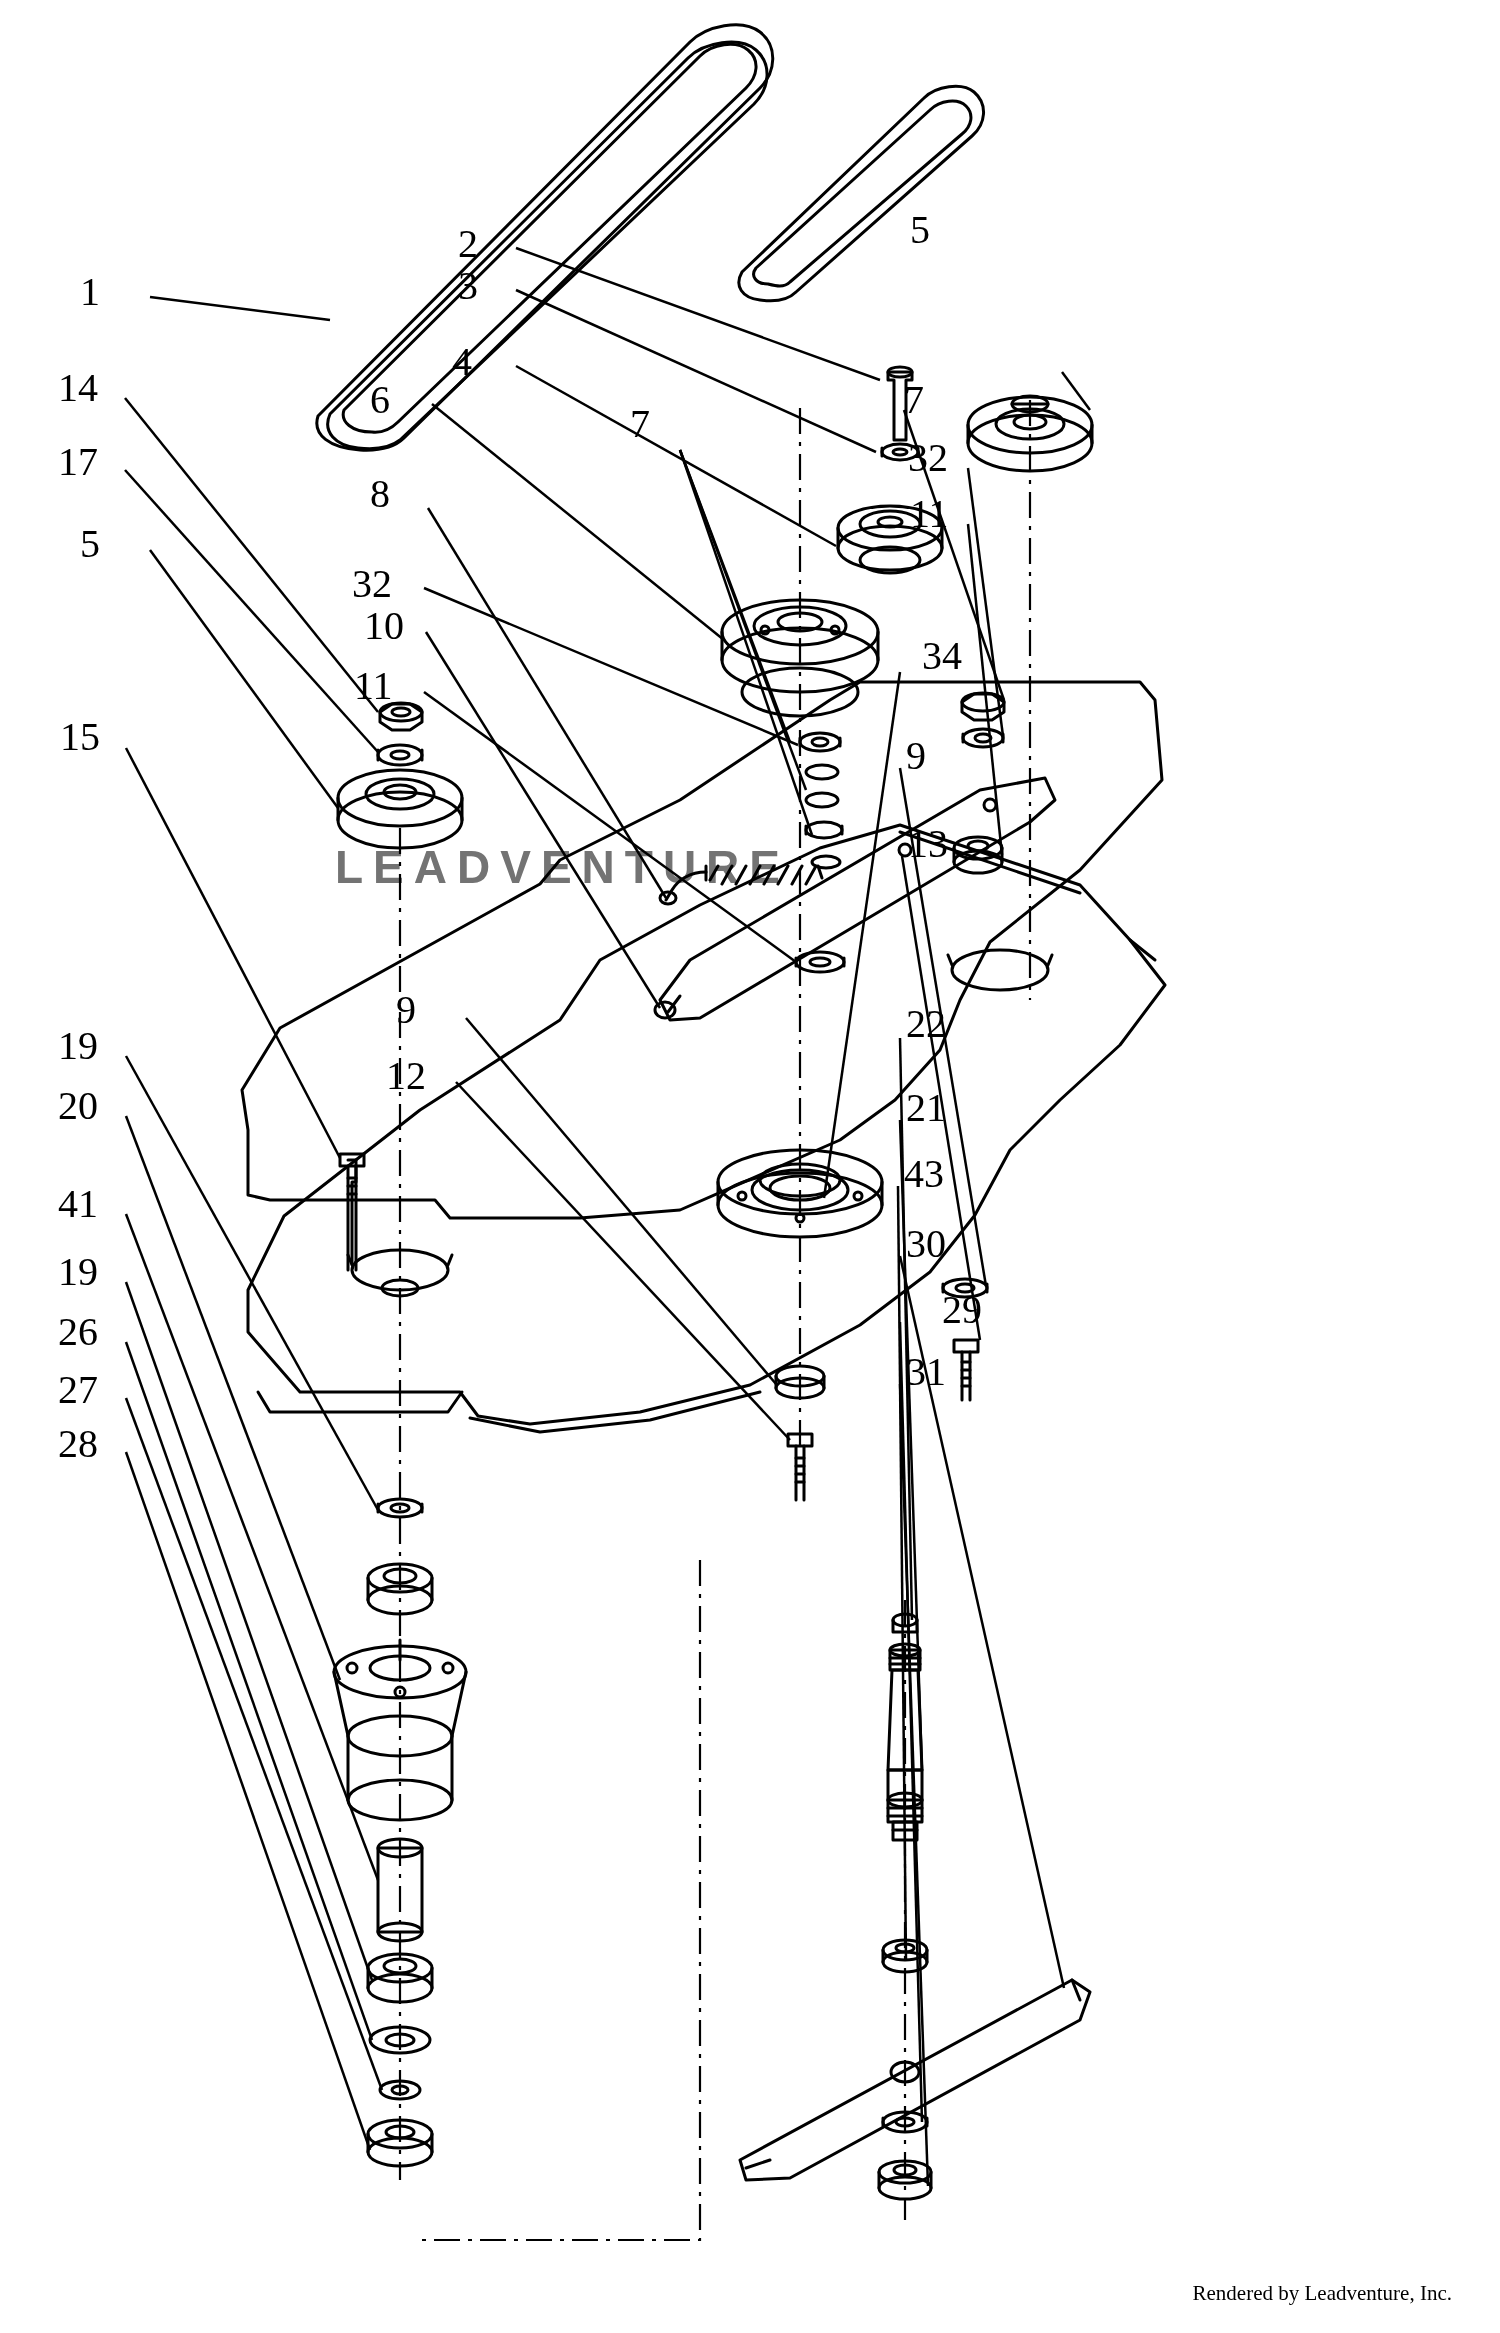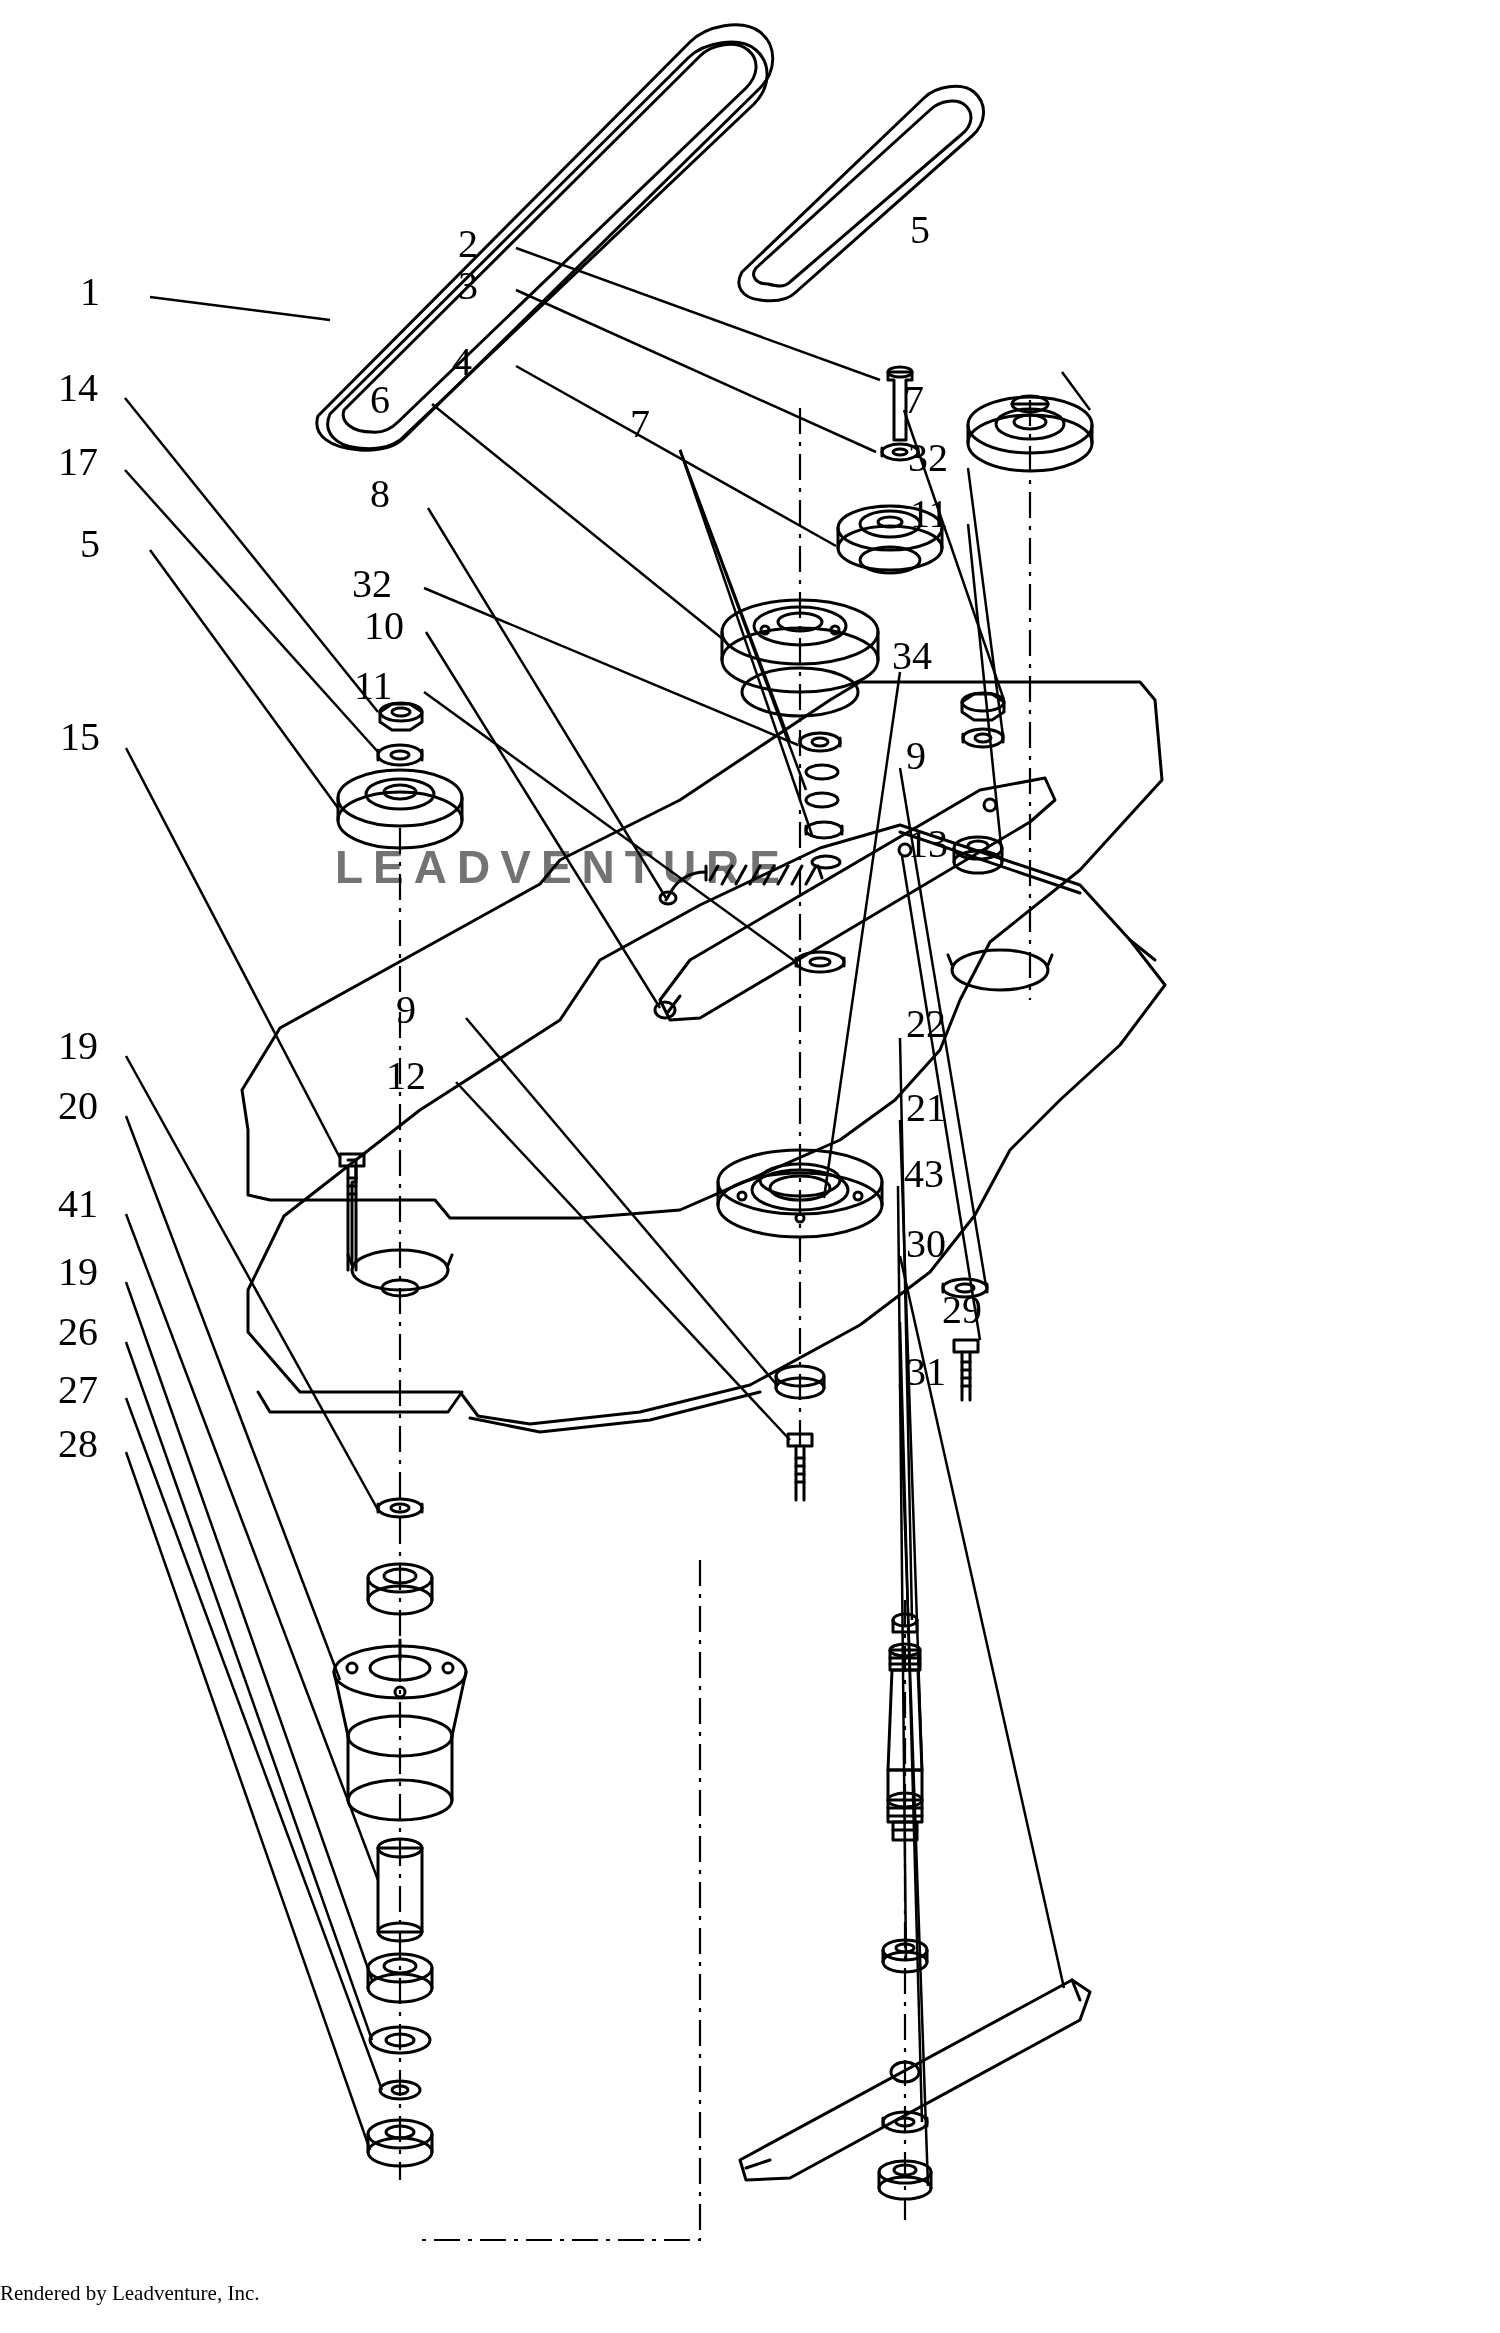--- a/index.html
+++ b/index.html
@@ -40,21 +40,21 @@
     letter-spacing: 10px;
     color: #737373;
     font-weight: 700;
     white-space: nowrap;
   }
   #footer-credit {
     position: absolute;
     left: 0;
     top: 2281px;
     width: 1452px;
-    text-align: left;
+    text-align: right;
     font-family: "Liberation Serif", serif;
     font-size: 21px;
     color: #000000;
   }
 </style>
 </head>
 <body>
 
 <div id="page">
 
@@ -415,21 +415,21 @@
   <div class="callout" style="left:58px; top:442px;">17</div>
   <div class="callout" style="left:80px; top:524px;">5</div>
   <div class="callout" style="left:630px; top:404px;">7</div>
   <div class="callout" style="left:904px; top:380px;">7</div>
   <div class="callout" style="left:908px; top:438px;">32</div>
   <div class="callout" style="left:910px; top:494px;">11</div>
   <div class="callout" style="left:370px; top:474px;">8</div>
   <div class="callout" style="left:352px; top:564px;">32</div>
   <div class="callout" style="left:364px; top:606px;">10</div>
   <div class="callout" style="left:354px; top:666px;">11</div>
-  <div class="callout" style="left:892px; top:636px;">34</div>
+  <div class="callout" style="left:922px; top:636px;">34</div>
   <div class="callout" style="left:60px; top:717px;">15</div>
   <div class="callout" style="left:906px; top:736px;">9</div>
   <div class="callout" style="left:908px; top:824px;">13</div>
   <div class="callout" style="left:396px; top:990px;">9</div>
   <div class="callout" style="left:386px; top:1056px;">12</div>
   <div class="callout" style="left:58px; top:1026px;">19</div>
   <div class="callout" style="left:58px; top:1086px;">20</div>
   <div class="callout" style="left:58px; top:1184px;">41</div>
   <div class="callout" style="left:58px; top:1252px;">19</div>
   <div class="callout" style="left:58px; top:1312px;">26</div>

